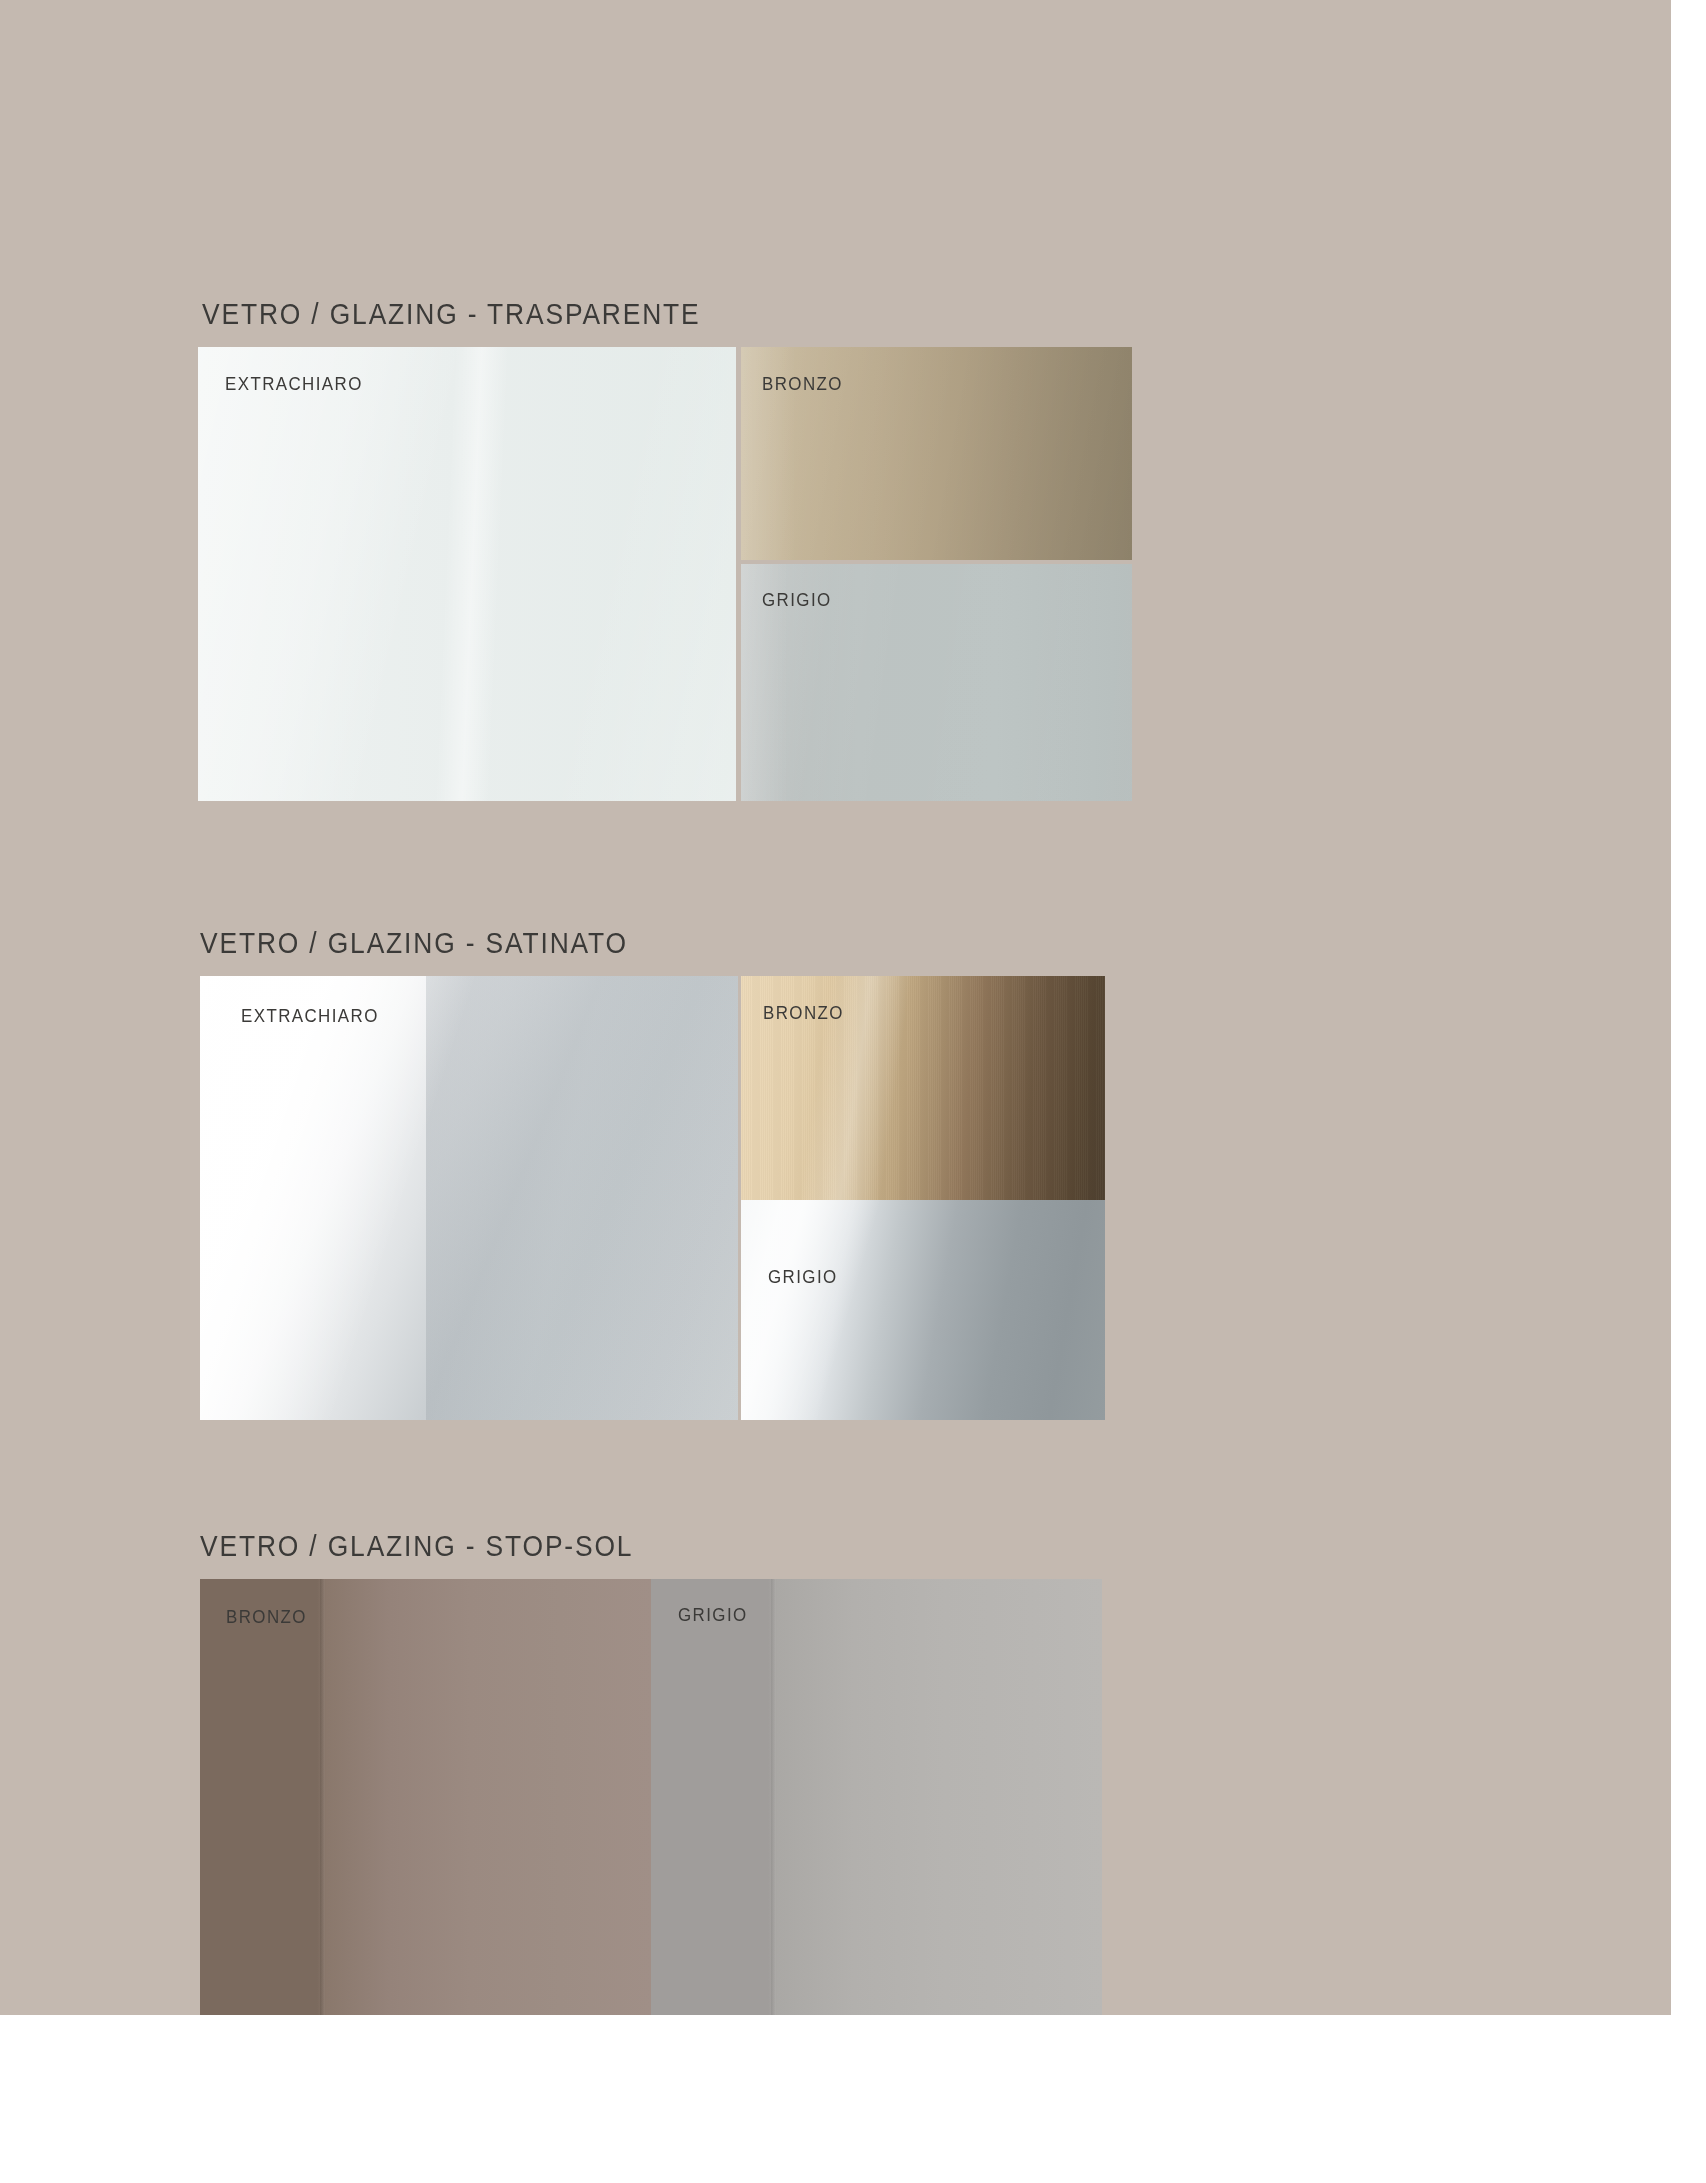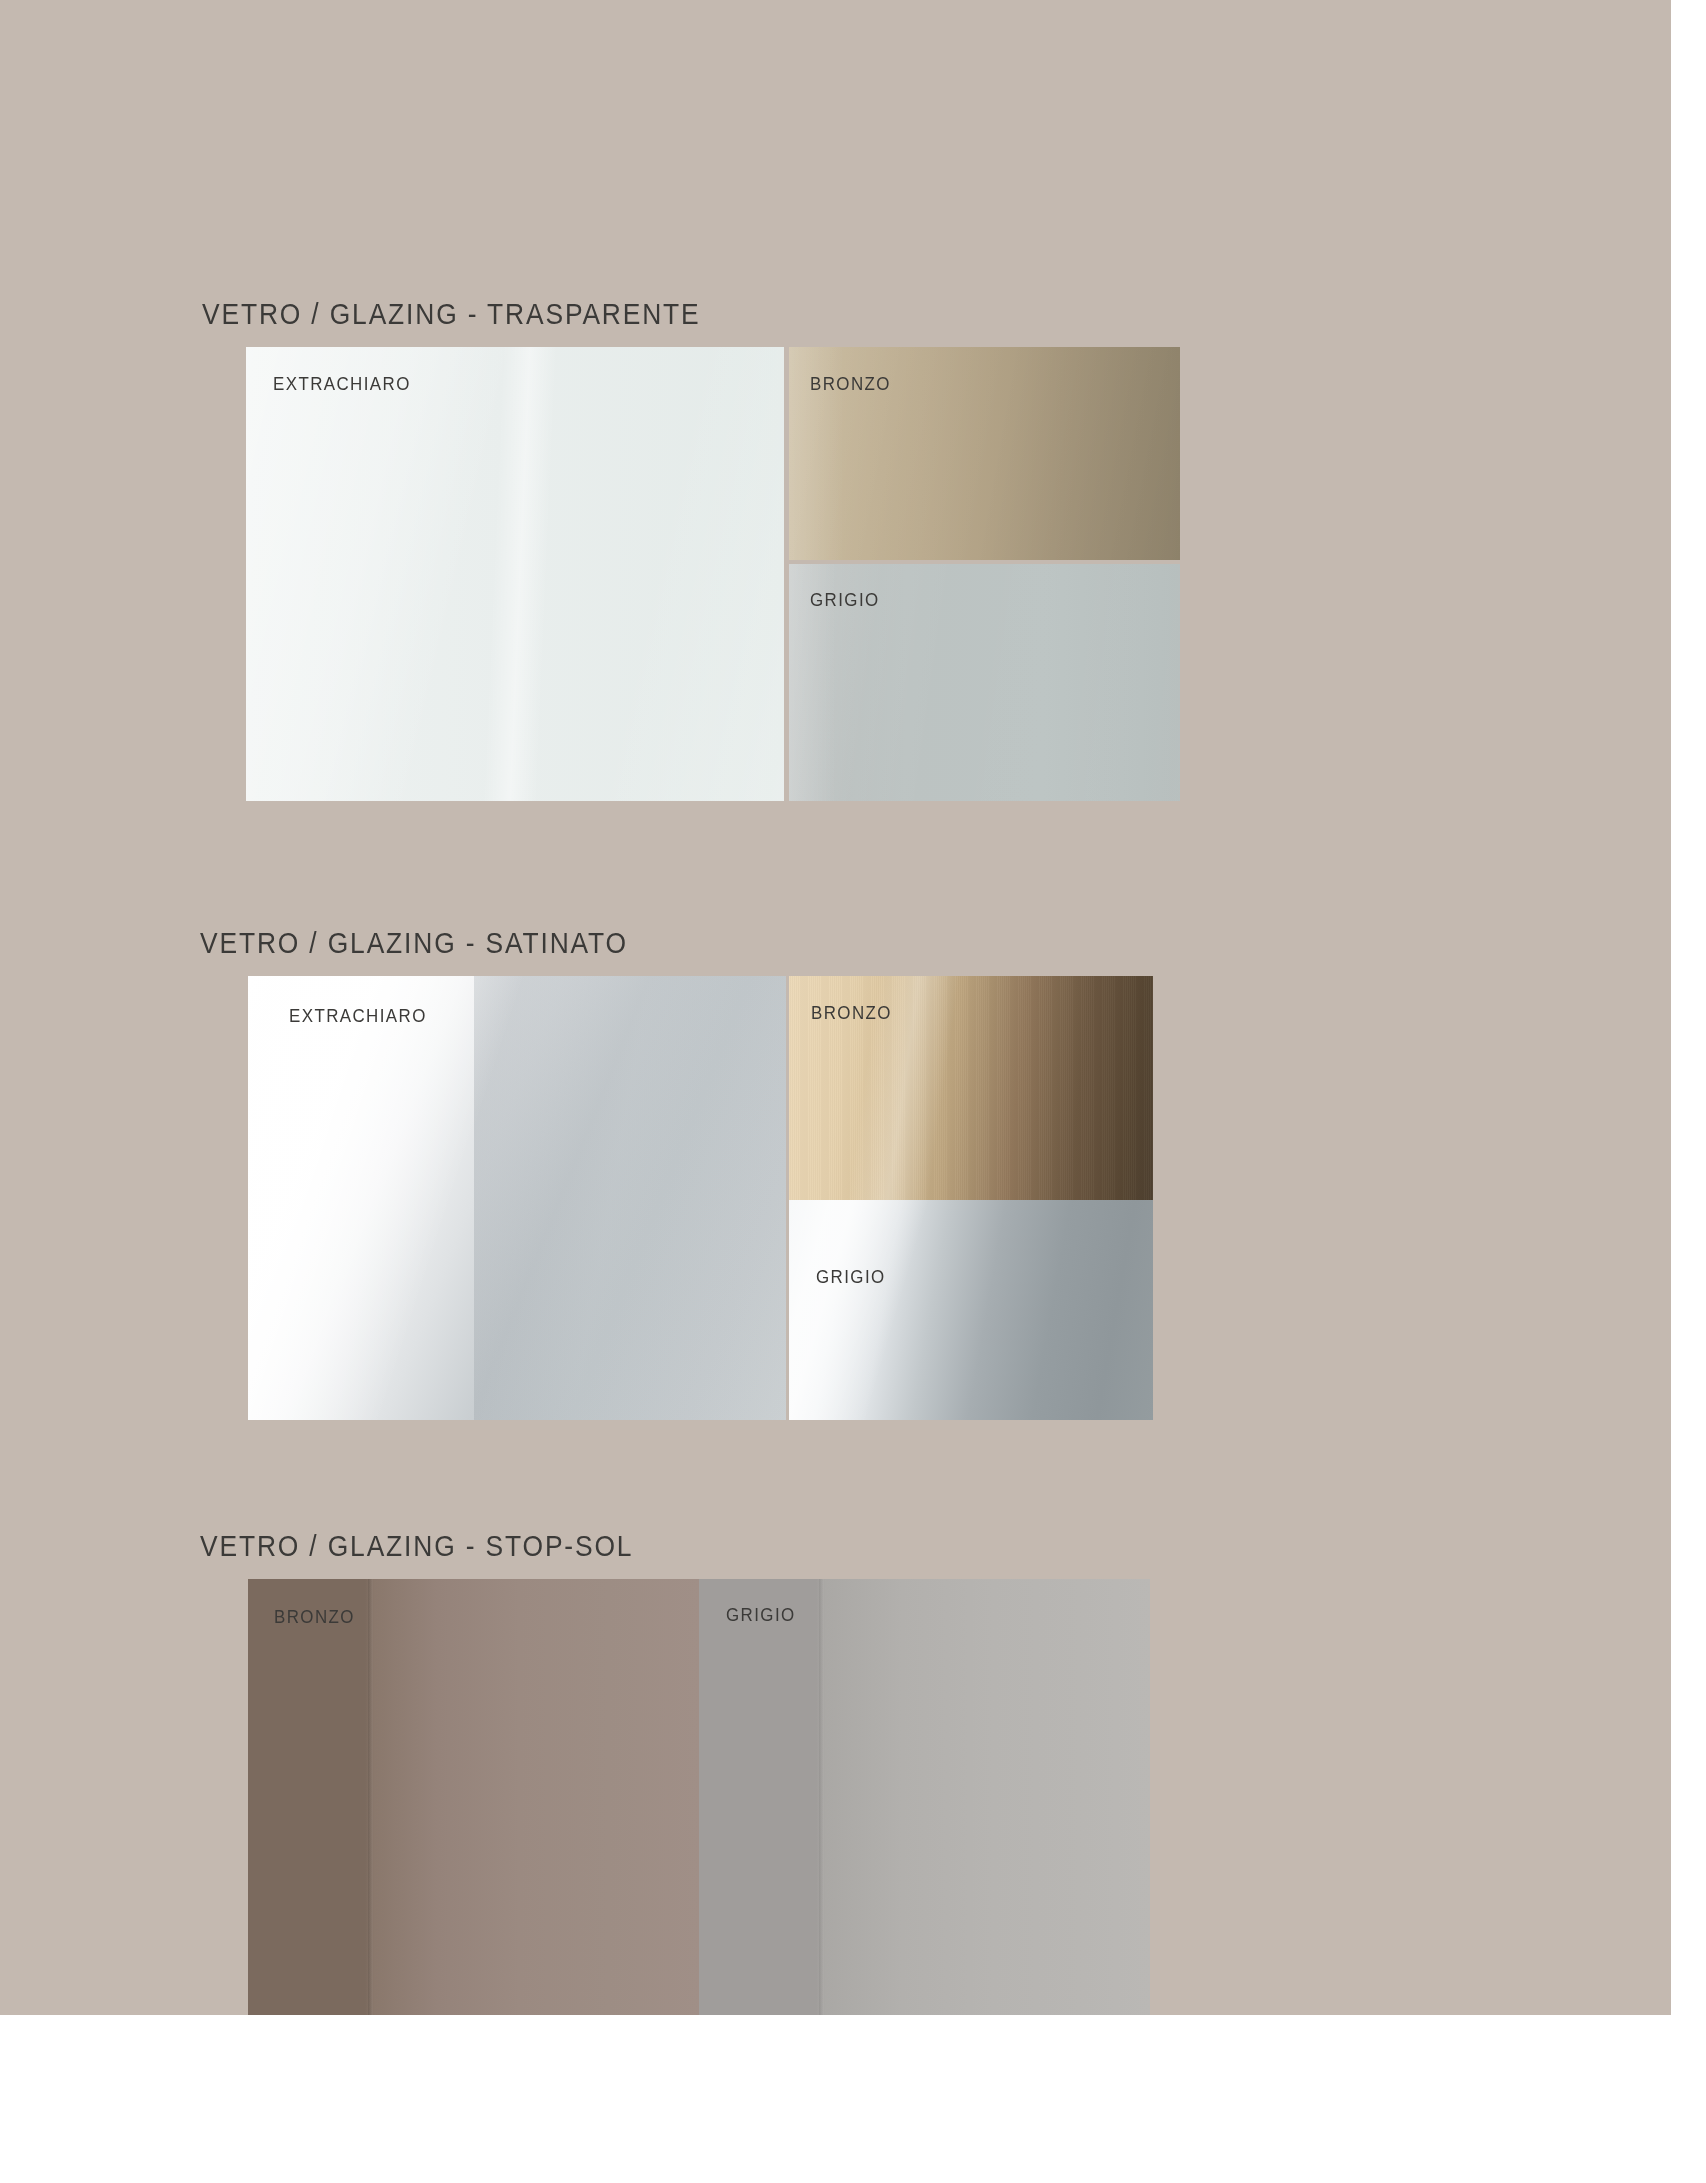--- a/index.html
+++ b/index.html
@@ -51,21 +51,20 @@
     white-space: nowrap;
     font-family: "Liberation Sans", sans-serif;
     transform: scaleX(0.88);
     transform-origin: left center;
   }
 
   
   .swatch {
     position: absolute;
     overflow: hidden;
-    margin-left: 48px;
   }
 
   .swatch-label {
     position: absolute;
     color: #3b3a38;
     font-size: 18px;
     font-weight: 300;
     letter-spacing: 1.5px;
     white-space: nowrap;
     z-index: 3;

